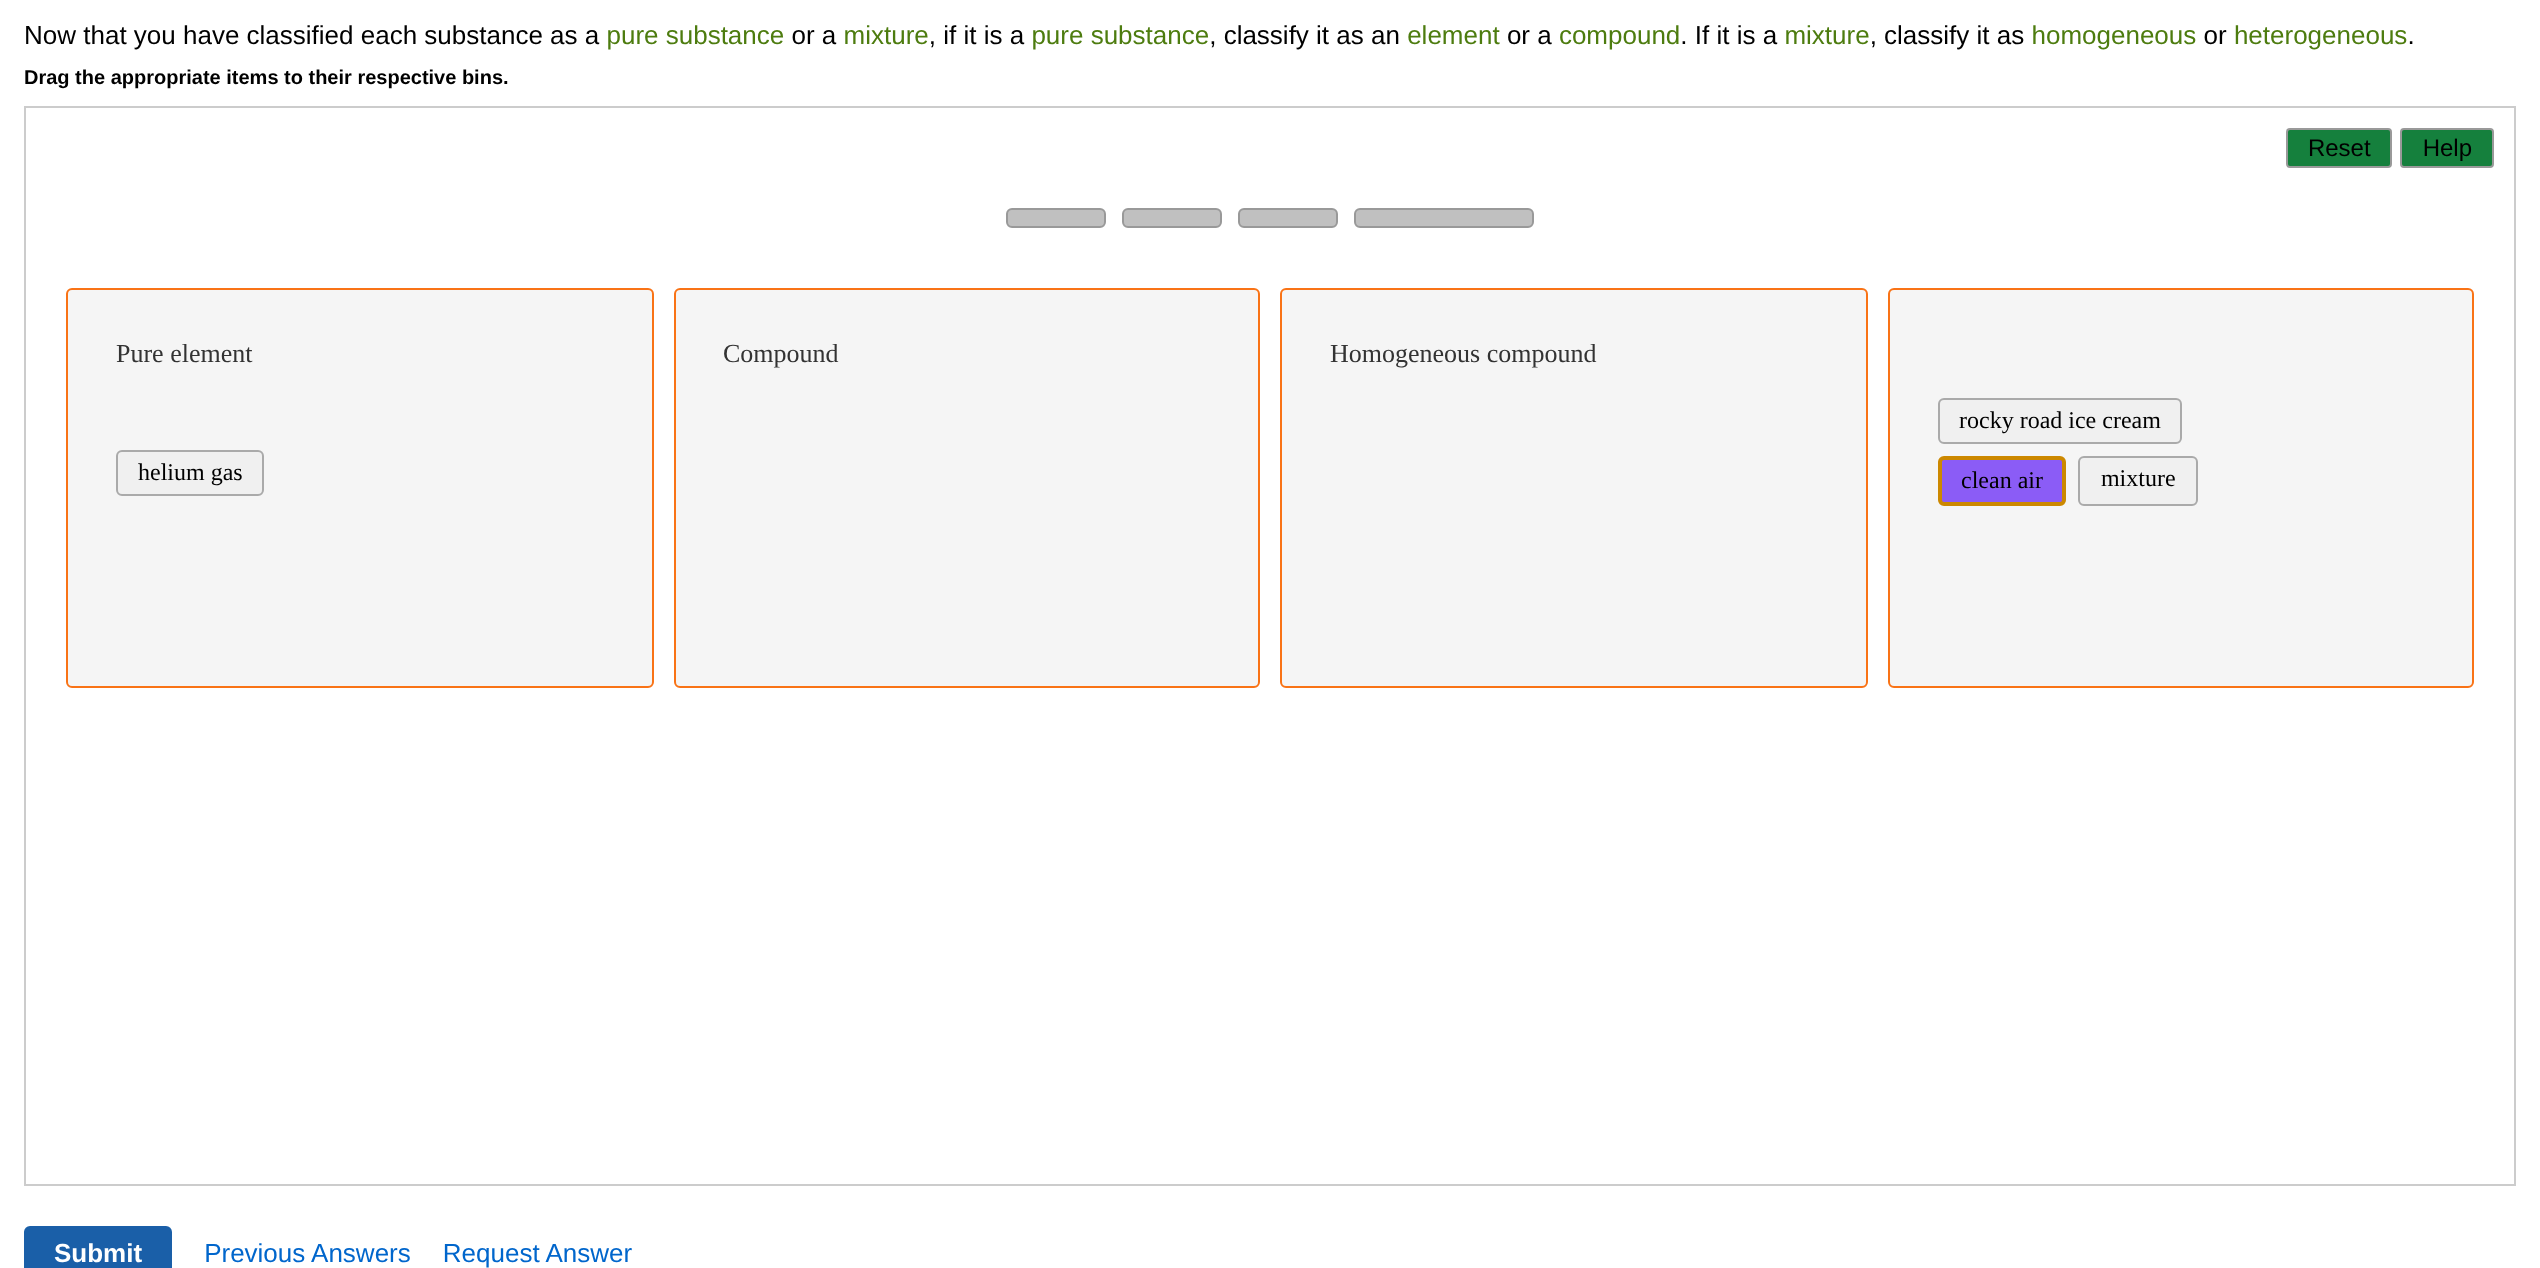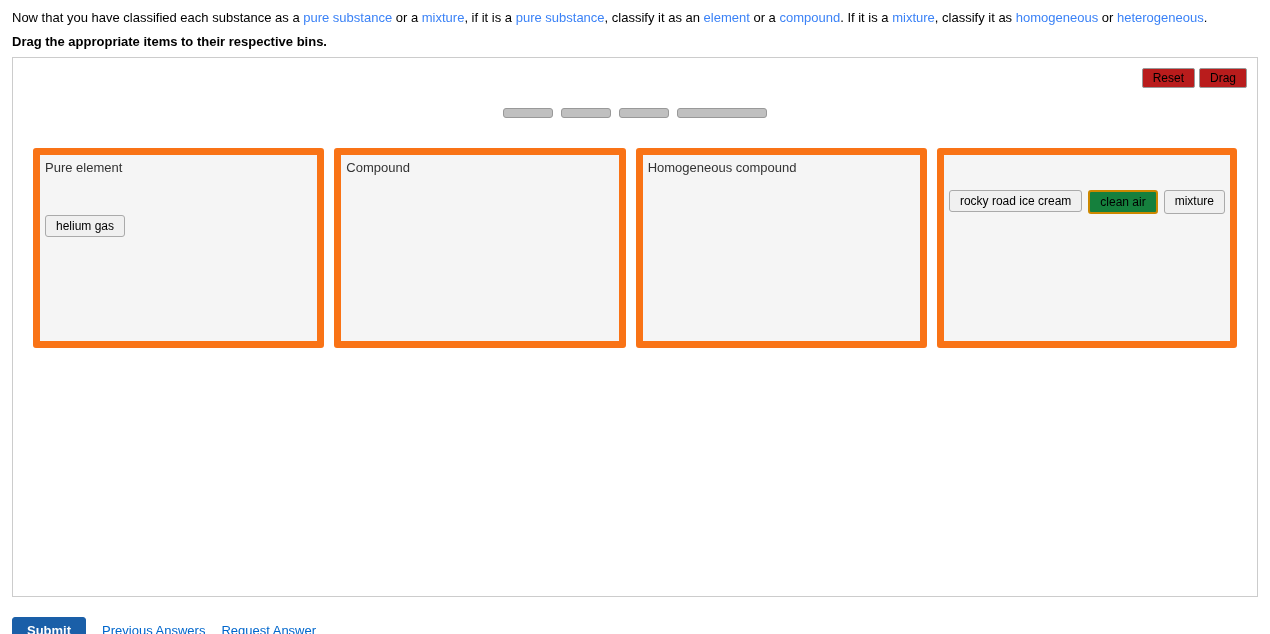--- a/index.html
+++ b/index.html
@@ -9,45 +9,45 @@
       background: #fff;
       color: #000;
       padding: 8px 12px;
     }
     .instruction-text {
       font-size: 13px;
       line-height: 1.5;
       margin-bottom: 6px;
     }
     .instruction-text a, .instruction-text .highlight {
-      color: #3b82f6;
+      color: #4d7c0f;
       text-decoration: none;
     }
     .drag-instruction {
-      font-size: 13px;
+      font-size: 10px;
       font-weight: bold;
       margin-bottom: 8px;
     }
     .activity-container {
       border: 1px solid #ccc;
       padding: 10px;
       position: relative;
       min-height: 540px;
     }
     .top-buttons {
       display: flex;
       justify-content: flex-end;
       gap: 4px;
       margin-bottom: 10px;
     }
     .btn-small {
       padding: 2px 10px;
       font-size: 12px;
       border: 1px solid #999;
-      background: #b91c1c;
+      background: #15803d;
       cursor: pointer;
       border-radius: 2px;
     }
     .draggable-items-area {
       display: flex;
       justify-content: center;
       gap: 8px;
       margin: 20px 0 30px 0;
     }
     .draggable-chip {
@@ -61,26 +61,27 @@
       min-width: 50px;
       text-align: center;
     }
     .bins-row {
       display: flex;
       gap: 10px;
       margin: 0 10px;
     }
     .bin {
       flex: 1;
-      border: 7px solid #f97316;
+      border: 1px solid #f97316;
       border-radius: 3px;
       min-height: 200px;
-      padding: 5px;
+      padding: 24px;
       background: #f5f5f5;
       position: relative;
+      font-family: Liberation Serif, serif;
     }
     .bin-label {
       font-size: 13px;
       color: #333;
       margin-bottom: 10px;
     }
     .bin-items {
       display: flex;
       flex-direction: column;
       gap: 6px;
@@ -91,25 +92,25 @@
       background: #f0f0f0;
       border: 1px solid #aaa;
       border-radius: 3px;
       padding: 3px 10px;
       font-size: 12px;
       cursor: grab;
       white-space: nowrap;
     }
     .item-chip.highlighted {
       border: 2px solid #cc8800;
-      background: #15803d;
+      background: #8b5cf6;
     }
     .het-bin-items {
       display: flex;
-      flex-direction: row;
+      flex-direction: column;
       gap: 6px;
       margin-top: 30px;
       align-items: flex-start;
     }
     .het-row {
       display: flex;
       gap: 6px;
     }
     .bottom-bar {
       display: flex;
@@ -143,21 +144,21 @@
 
 <p class="instruction-text">
   Now that you have classified each substance as a <span class="highlight">pure substance</span> or a <span class="highlight">mixture</span>, if it is a <span class="highlight">pure substance</span>, classify it as an <span class="highlight">element</span> or a <span class="highlight">compound</span>. If it is a <span class="highlight">mixture</span>, classify it as <span class="highlight">homogeneous</span> or <span class="highlight">heterogeneous</span>.
 </p>
 <p class="drag-instruction">Drag the appropriate items to their respective bins.</p>
 
 <div class="activity-container">
 
   <div class="top-buttons">
     <button class="btn-small">Reset</button>
-    <button class="btn-small">Drag</button>
+    <button class="btn-small">Help</button>
   </div>
 
   <div class="draggable-items-area">
     <div class="draggable-chip"></div>
     <div class="draggable-chip"></div>
     <div class="draggable-chip"></div>
     <div class="draggable-chip" style="min-width:90px;"></div>
   </div>
 
   <div class="bins-row">

